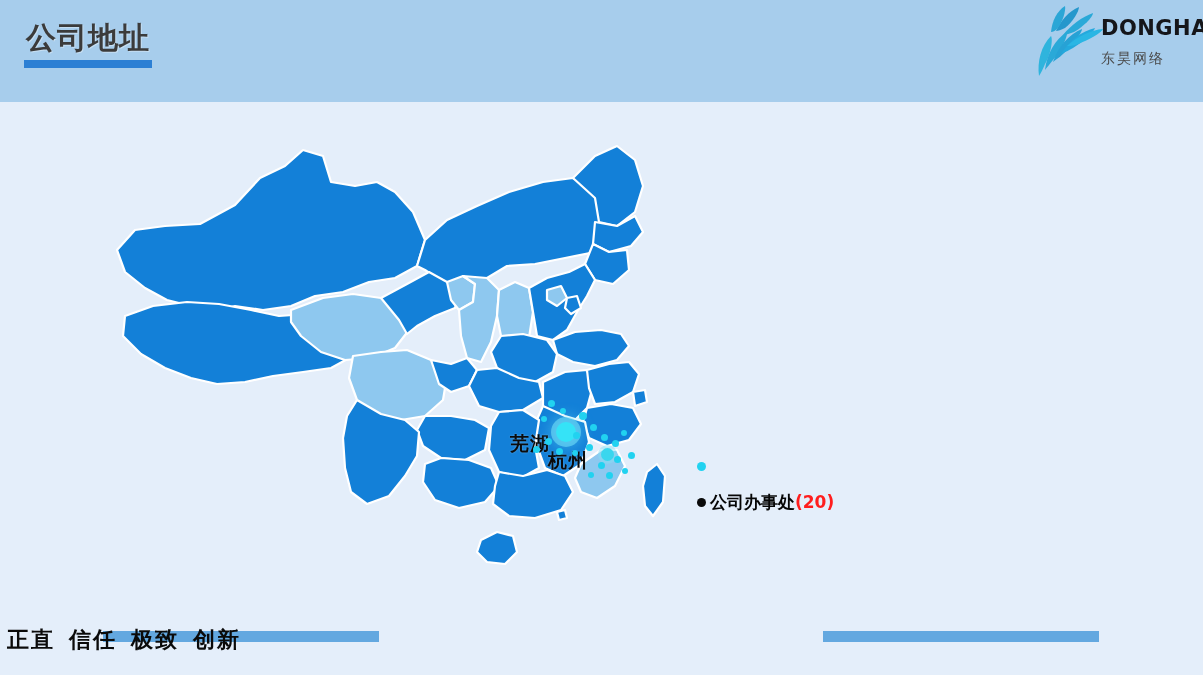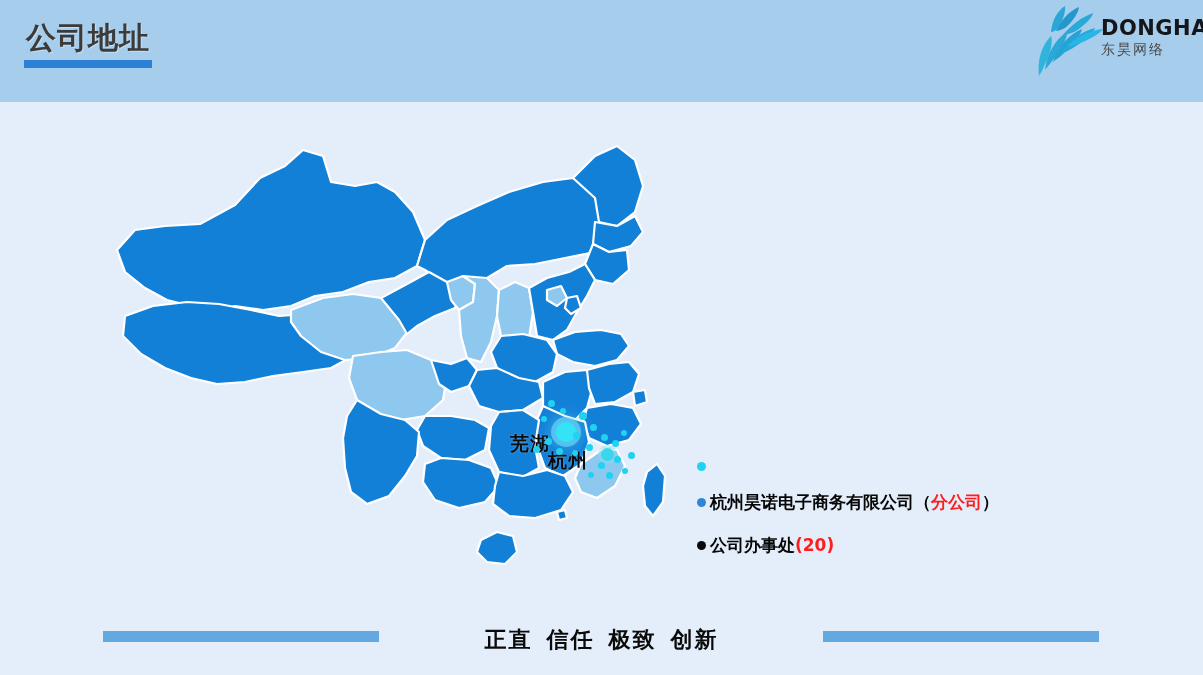--- a/index.html
+++ b/index.html
@@ -25,21 +25,21 @@
   .title-underline{
     position:absolute;left:24px;top:60px;width:128px;height:8px;
     background:#2b7fd4;
   }
 
   
   .logo{position:absolute;right:8px;top:4px;width:178px;height:74px;}
   .logo-mark{position:absolute;left:8px;top:2px;width:84px;height:72px;}
   .logo-text{position:absolute;left:84px;top:14px;width:96px;text-align:left;}
   .logo-en{font-size:21px;font-weight:bold;color:#15161a;letter-spacing:.5px;line-height:1;}
-  .logo-cn{font-size:14px;color:#4a4a4a;letter-spacing:2px;line-height:1;margin-top:3px;}
+  .logo-cn{font-size:14px;color:#4a4a4a;letter-spacing:2px;line-height:1;margin-top:12px;}
 
   
   .map-wrap{position:absolute;left:95px;top:120px;width:580px;height:490px;}
   .map-wrap svg{display:block;width:100%;height:100%;}
 
   .city-label{
     position:absolute;font-size:19px;font-weight:bold;color:#0b0b0b;
     letter-spacing:1px;white-space:nowrap;
     text-shadow:0 0 2px rgba(255,255,255,.35);
   }
@@ -68,21 +68,21 @@
     font-size:17px;font-weight:bold;color:#060606;white-space:nowrap;
     letter-spacing:0px;
   }
   .legend-text .hl{color:#ff1d1d;}
 
   
   .bar{position:absolute;height:11px;background:#63a8e0;top:631px;}
   #bar-left{left:103px;width:276px;}
   #bar-right{left:823px;width:276px;}
   .slogan{
-    position:absolute;left:0;top:625px;width:1203px;text-align:center;
+    position:absolute;left:0;top:625px;width:1203px;text-align:left;
     font-size:22px;font-weight:bold;color:#0a0a0a;letter-spacing:2px;
   }
   .slogan span{margin:0 7px;}
 </style>
 </head>
 <body>
 
 <div id="slide">
 
   <div class="header">
@@ -213,24 +213,20 @@
     <div class="dot" style="left:606px;top:472px;width:7px;height:7px;"></div>
     <div class="dot" style="left:588px;top:472px;width:6px;height:6px;"></div>
     <div class="dot" style="left:622px;top:468px;width:6px;height:6px;"></div>
   </div>
 
   <div class="legend">
     <div class="legend-row">
       <span class="legend-bullet" style="background:#21d2f0;"></span>
     </div>
     <div class="legend-row">
-      <span class="legend-bullet" style="background:#2f86d6;"></span>
-      <span class="legend-text"><span>杭州昊诺电子商务有限公司（</span><span class="hl">分公司</span><span>）</span></span>
-    </div>
-    <div class="legend-row">
       <span class="legend-bullet" style="background:#0a0a0a;"></span>
       <span class="legend-text"><span>公司办事处</span><span class="hl">(20)</span><span></span></span>
     </div>
   </div>
 
   <div class="bar" id="bar-left"></div>
   <div class="bar" id="bar-right"></div>
   <div class="slogan">
     <span>正直</span><span>信任</span><span>极致</span><span>创新</span>
   </div>

